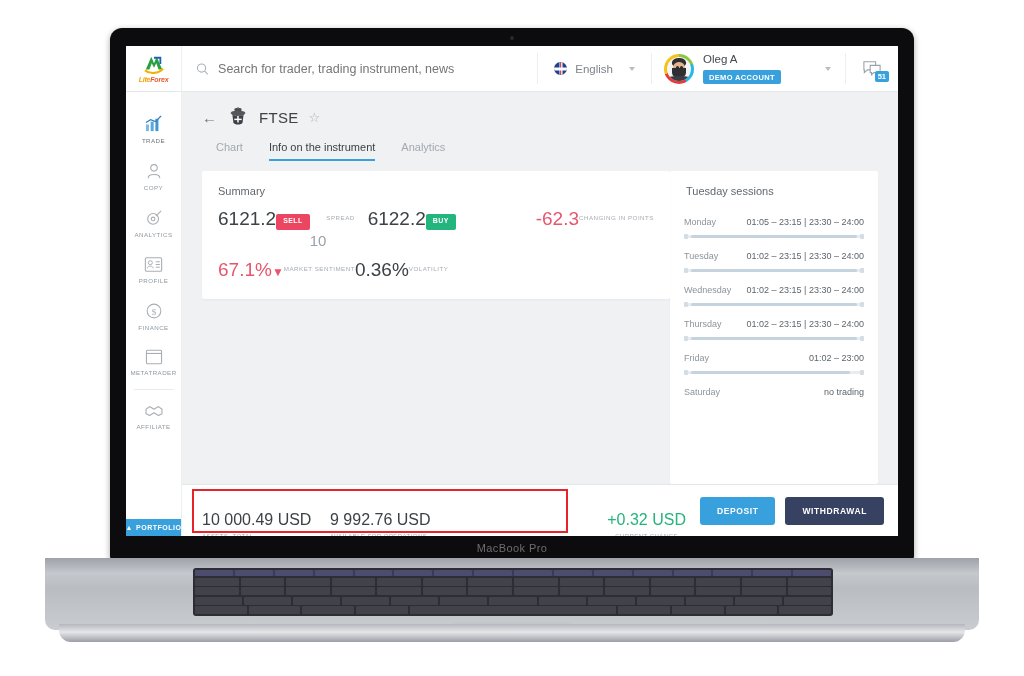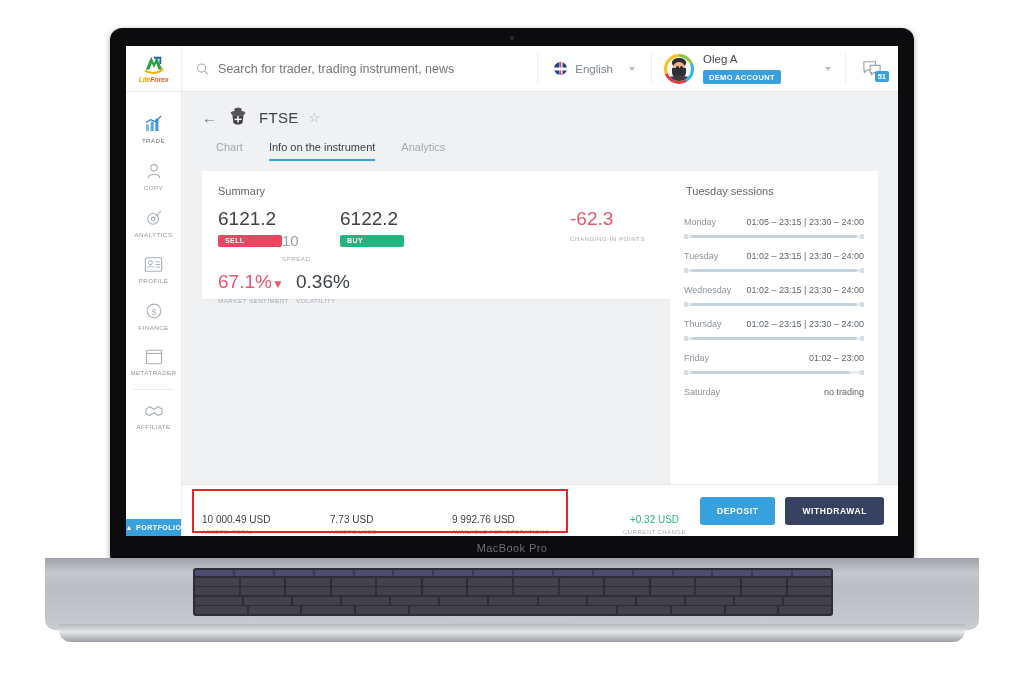--- a/index.html
+++ b/index.html
@@ -153,21 +153,21 @@
   .tab { font-size:11px; color:#a2a9af; padding-bottom:6px; cursor:pointer; }
   .tab.active { color:#3c4246; border-bottom:2px solid #37a0dd; }
 
   .panels { flex:1; display:flex; padding:10px 20px 0 20px; min-height:0; }
 
   .card { background:#fff; border-radius:2px; box-shadow:0 1px 2px rgba(0,0,0,.04); }
   .card-title { font-size:11px; color:#60686f; padding:14px 16px 0 16px; }
 
   .summary { flex:1; min-width:0; height:128px; position:relative;}
   .sum-grid { display:flex; padding:12px 16px 0 16px; align-items:flex-start; }
-  .metric { display:flex; flex-direction:column; }
+  .metric { display:flex; flex-direction:row; }
   .metric-val { font-size:19px; color:#3c4246; font-weight:normal; line-height:1.1;}
   .metric-val.red { color:#e8566e; }
   .metric-val.small { font-size:15px; color:#9aa1a8;margin-top:24px; }
   .metric-cap { font-size:6.2px; color:#a6adb4; letter-spacing:.5px; margin-top:5px; }
   .pill { display:inline-block; color:#fff; font-size:7px; font-weight:bold; letter-spacing:.4px; padding:2.5px 7px; border-radius:2px; margin-top:5px;}
   .pill.sell { background:#ec4561; }
   .pill.buy { background:#24b47e; }
   .sum-row2 { display:flex; padding:10px 16px 0 16px; }
 
   .sessions { width:208px; flex:none; display:flex; flex-direction:column; min-height:0; }
@@ -180,21 +180,21 @@
   .sess-track { position:absolute; left:0; right:0; top:1px; height:3px; background:#e9ecef; border-radius:2px;}
   .sess-fill { position:absolute; top:1px; height:3px; background:#c4d3de; border-radius:2px; }
   .sess-cap { position:absolute; top:0; width:4px; height:5px; background:#d4dde4; border-radius:1px;}
 
   
   .portfolio-bar {
     height:52px; background:#fff; flex:none; display:flex; align-items:center;
     border-top:1px solid #e6e7ea; padding:0 14px 0 20px; gap:0; position:relative;
   }
   .pf-metric { display:flex; flex-direction:column; }
-  .pf-val { font-size:10px; color:#3c4246;margin-top:28px; }
+  .pf-val { font-size:16px; color:#3c4246;margin-top:28px; }
   .pf-val.green { color:#24b47e; }
   .pf-cap { font-size:6px; color:#a6adb4; letter-spacing:.45px; margin-top:4px;}
   .pf-spacer { flex:1; }
   .btn { border:none; border-radius:3px; color:#fff; font-size:8.5px; font-weight:bold;
          letter-spacing:.6px; padding:9px 17px; cursor:pointer; font-family:"Liberation Sans", sans-serif;}
   .btn.deposit { background:#37a0dd; }
   .btn.withdraw { background:#374161; }
   .redbox {
     position:absolute; left:10px; top:4px; width:376px; height:44px;
     border:2.5px solid #e8232a; pointer-events:none;
@@ -488,24 +488,20 @@
             </div>
 
             <div class="portfolio-bar">
               <div class="redbox"></div>
 
               <div class="pf-metric" style="min-width:128px">
                 <span class="pf-val">10 000.49 USD</span>
                 <span class="pf-cap">ASSETS, TOTAL</span>
               </div>
               <div class="pf-metric" style="min-width:122px">
-                <span class="pf-val">7.73 USD</span>
-                <span class="pf-cap">ASSETS USED</span>
-              </div>
-              <div class="pf-metric" style="min-width:122px">
                 <span class="pf-val">9 992.76 USD</span>
                 <span class="pf-cap">AVAILABLE FOR OPERATIONS</span>
               </div>
 
               <div class="pf-spacer"></div>
 
               <div class="pf-metric" style="align-items:center; margin-right:14px">
                 <span class="pf-val green">+0.32 USD</span>
                 <span class="pf-cap">CURRENT CHANGE</span>
               </div>

